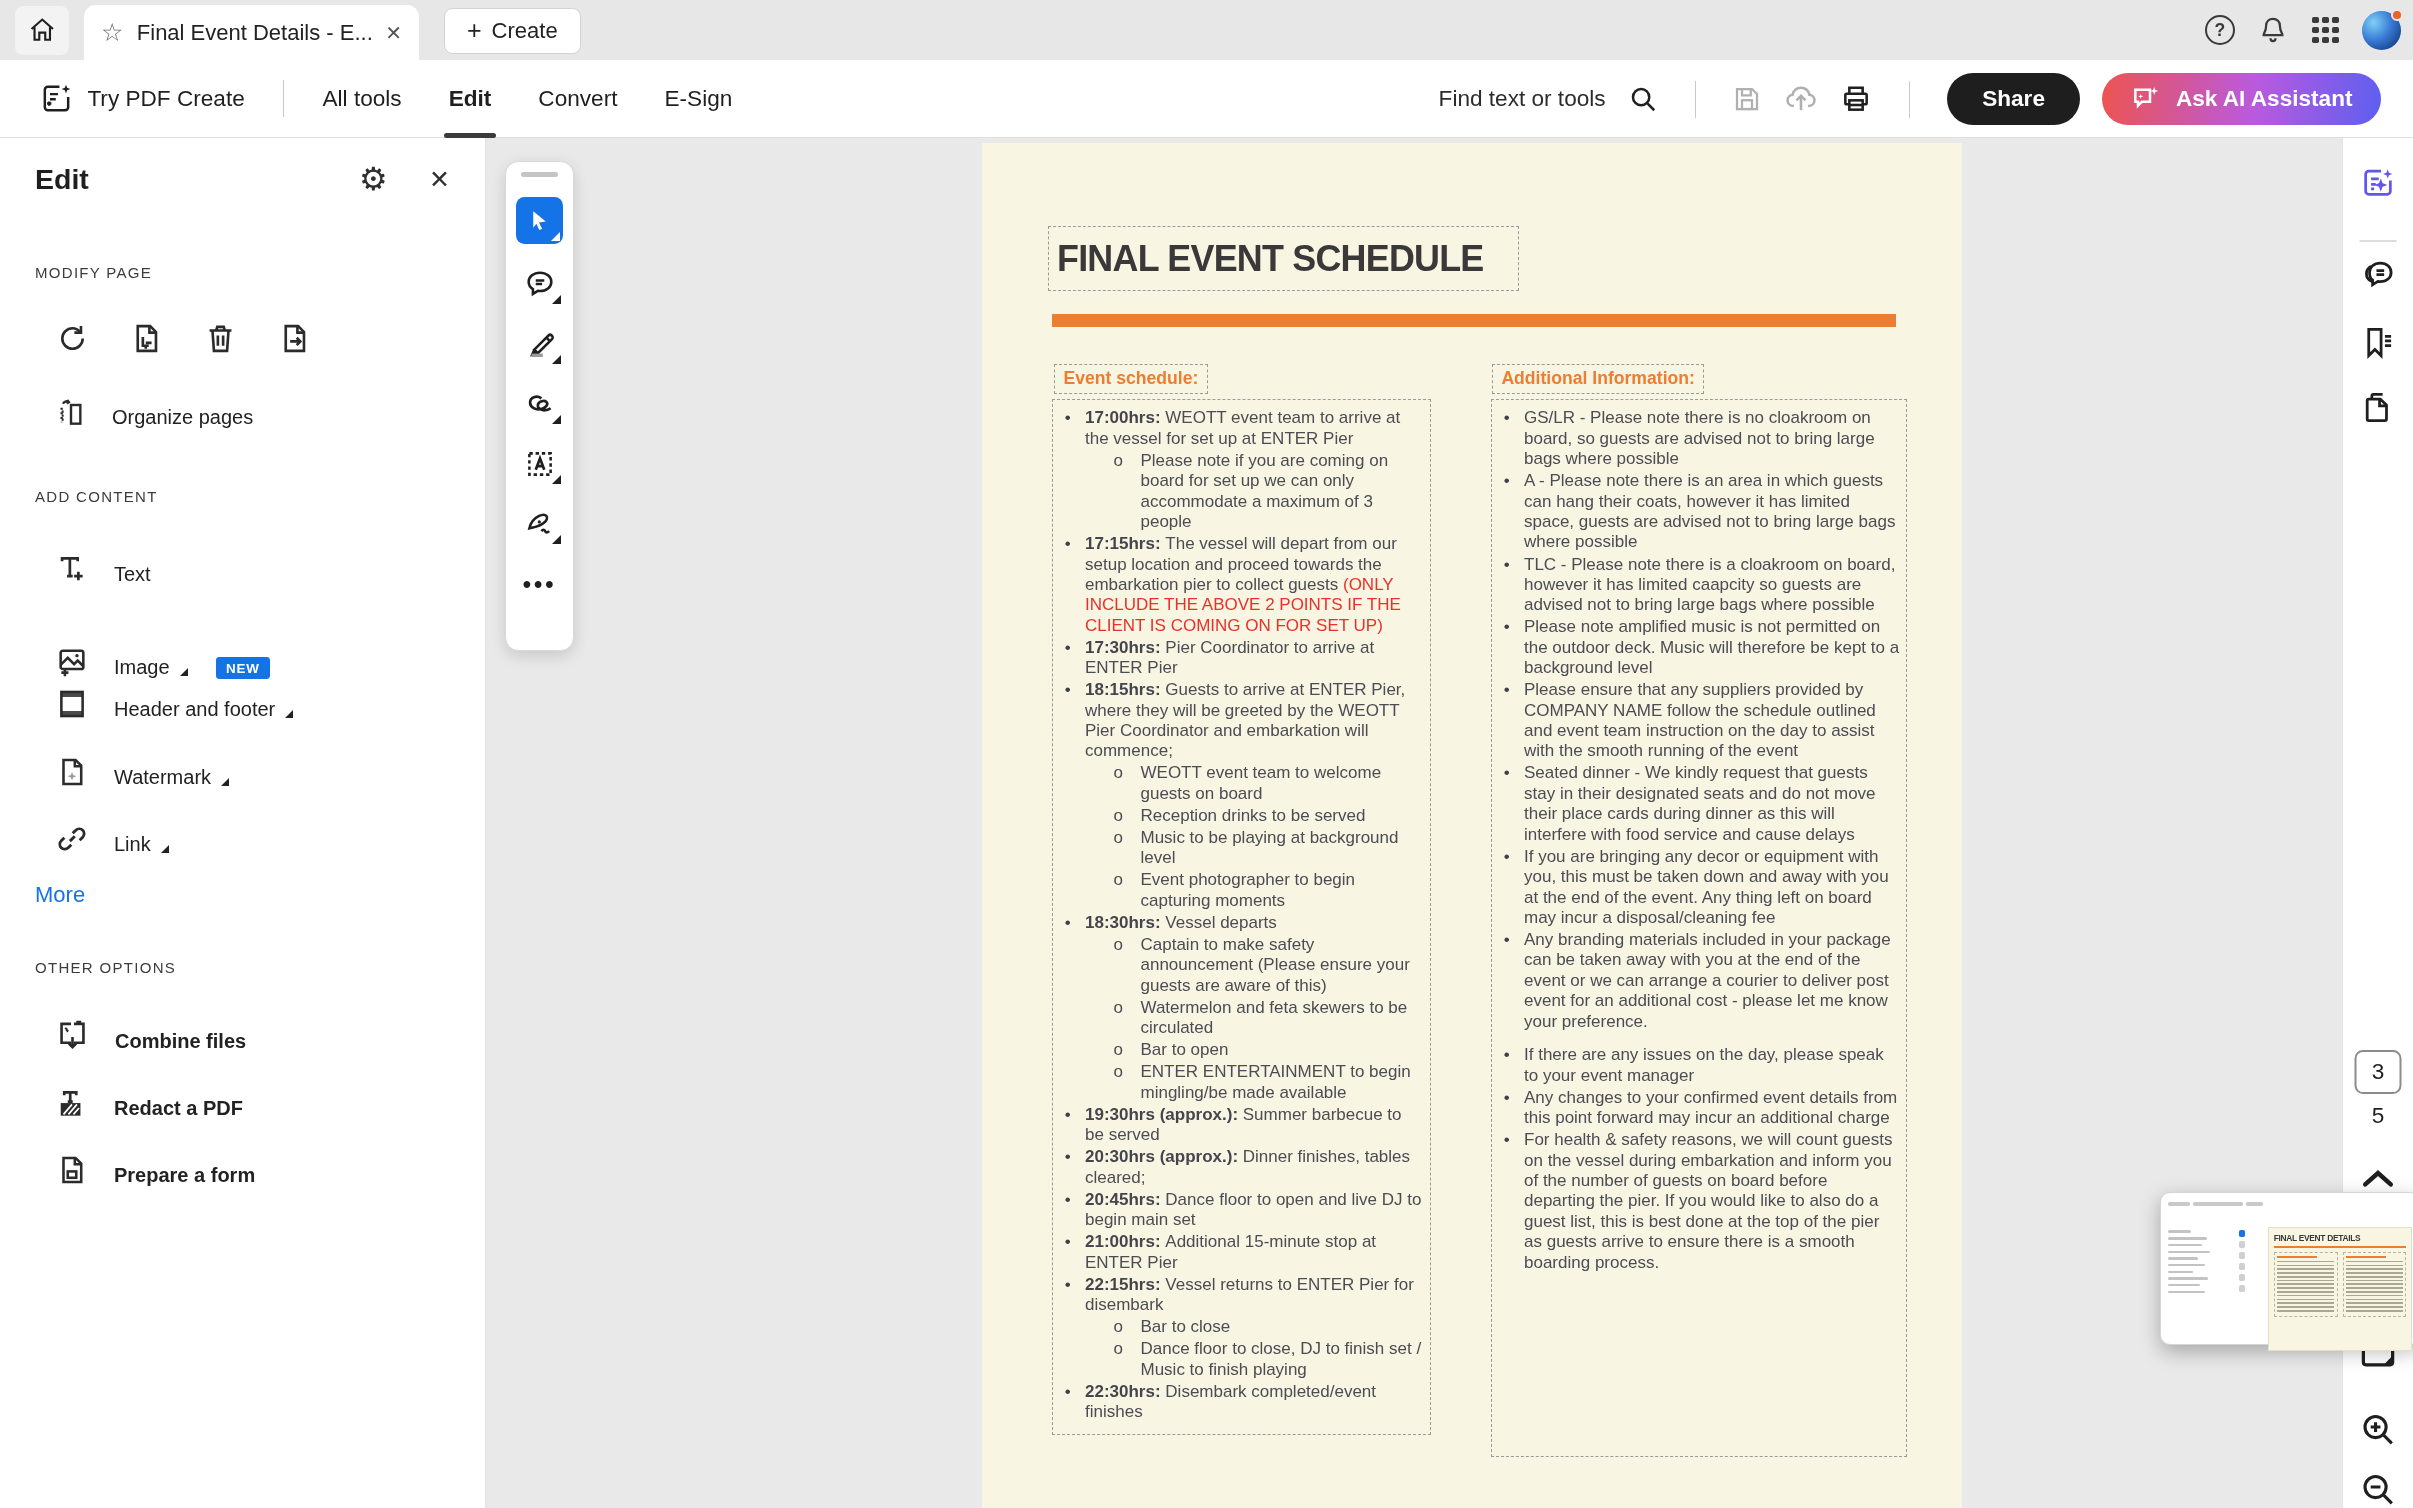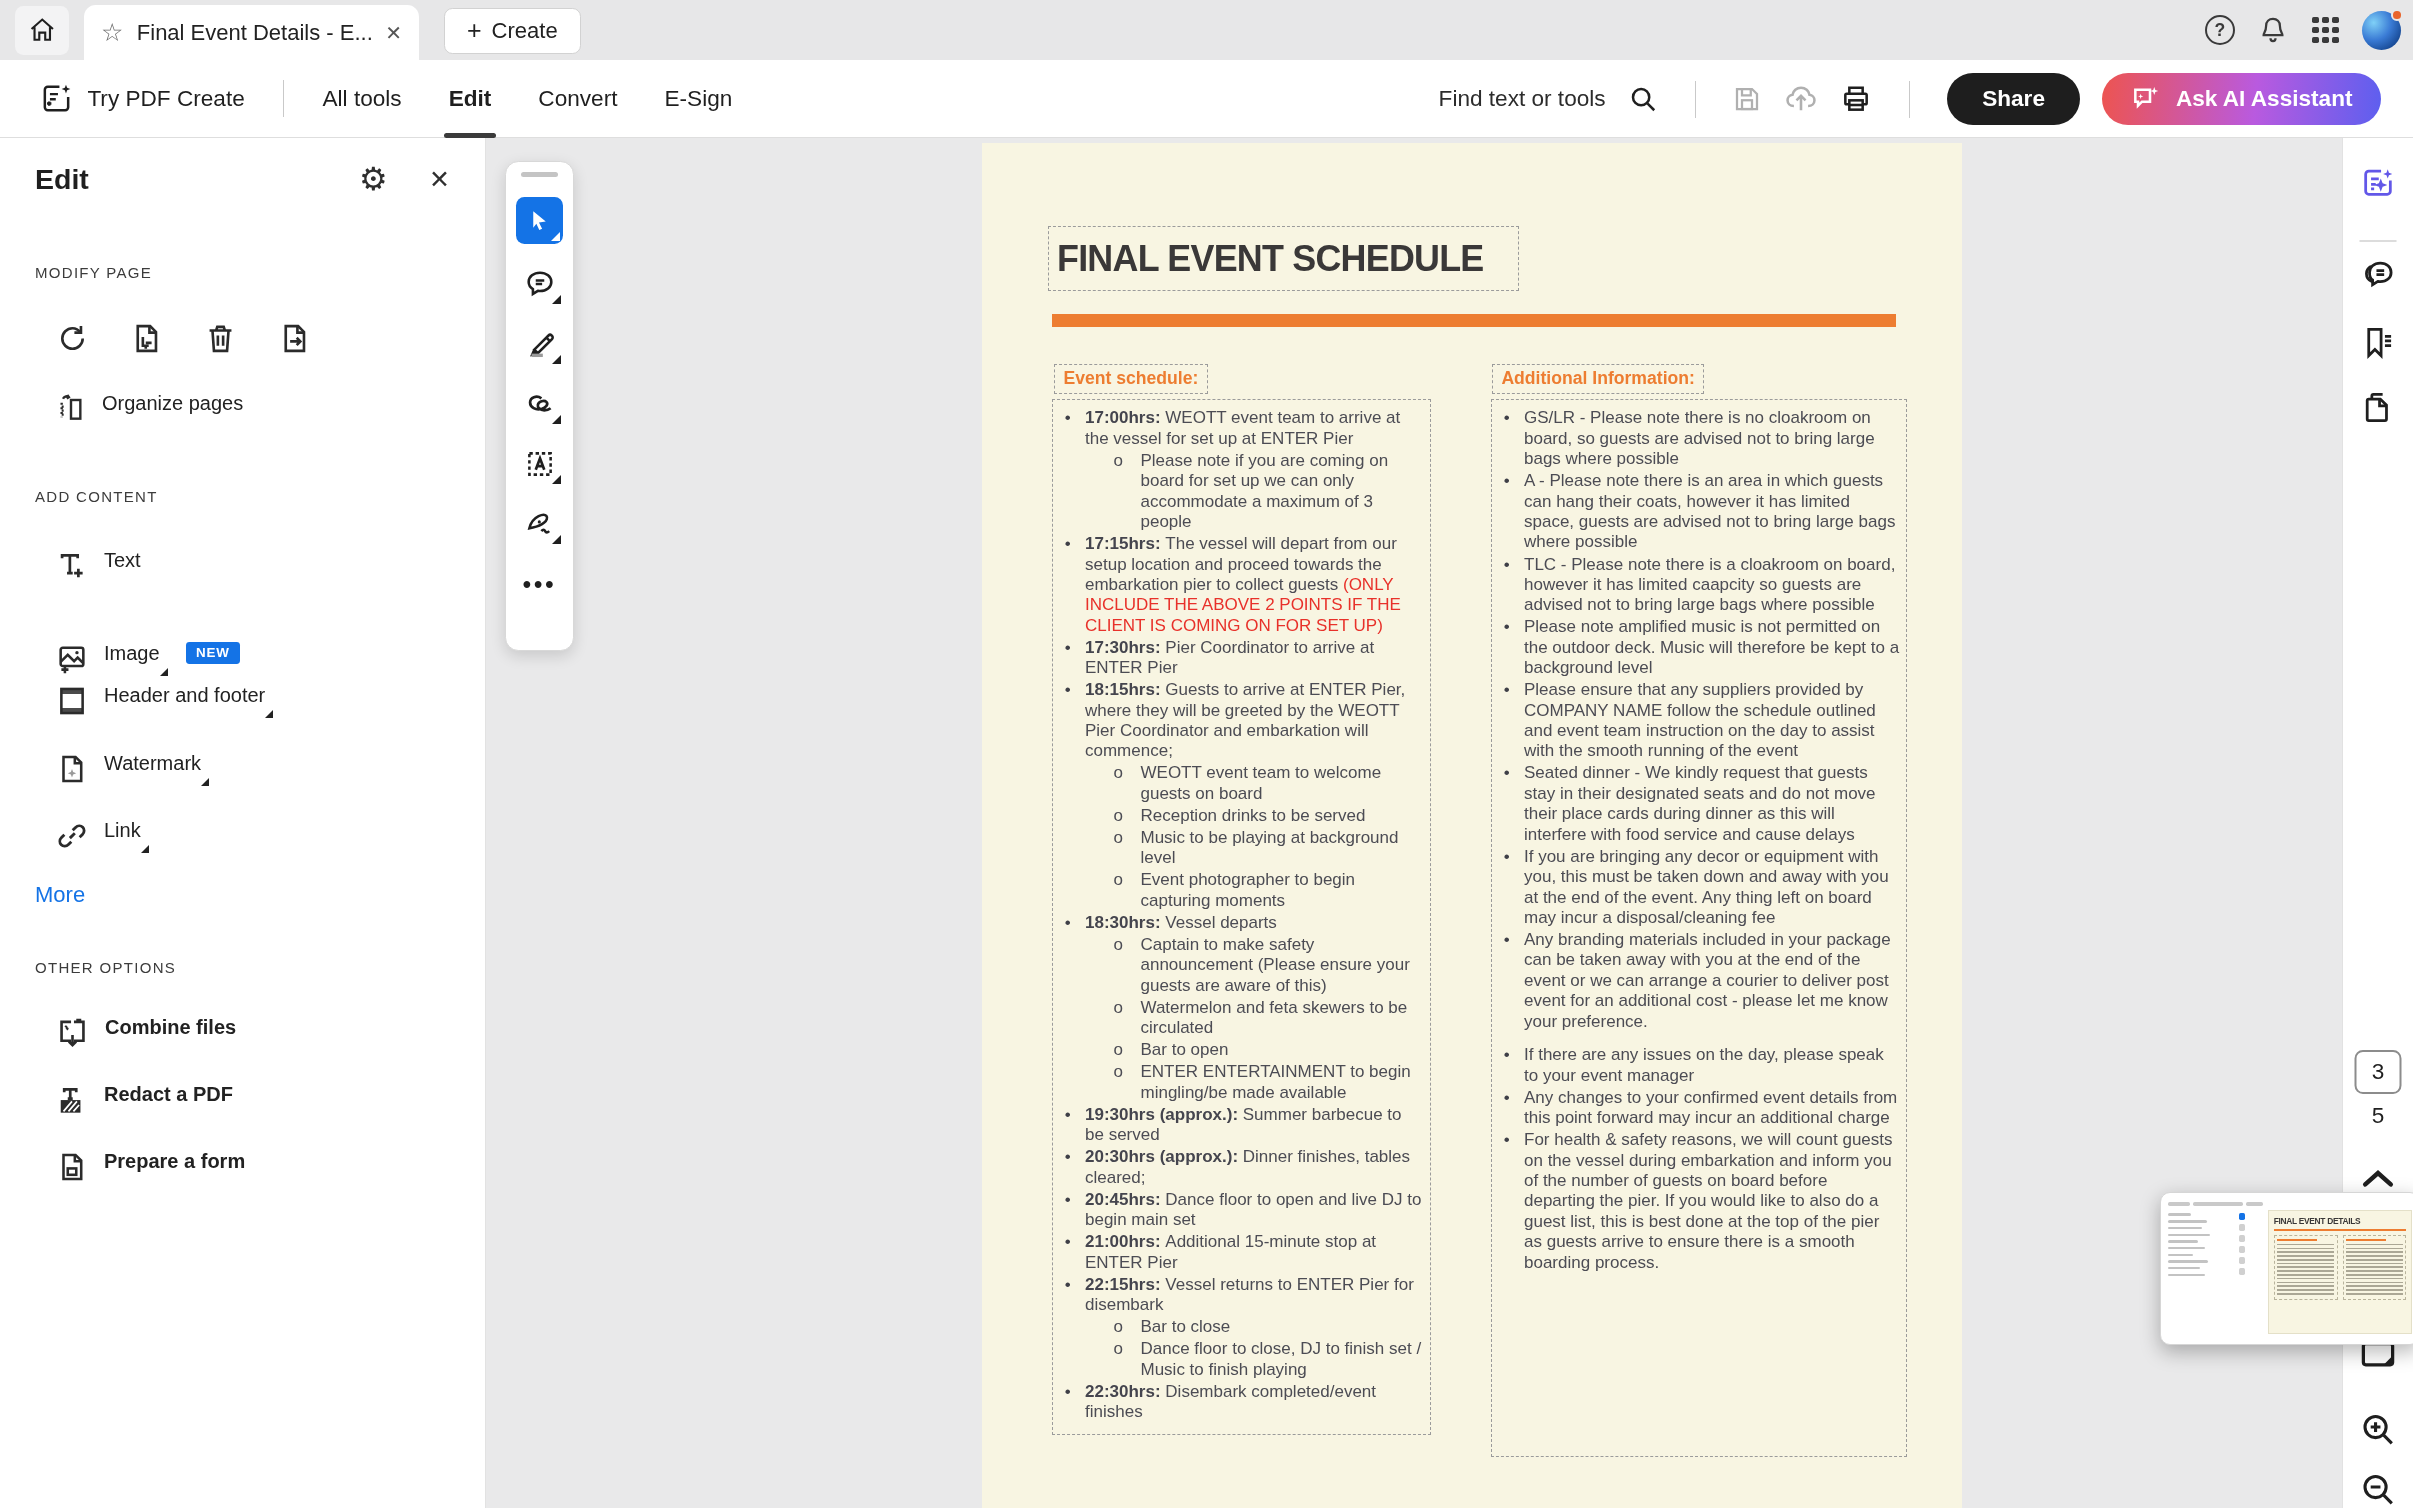--- a/index.html
+++ b/index.html
@@ -42,21 +42,21 @@
   
   .app-body { display:flex; height:1370px; }
 
   
   .edit-panel { position:relative; width:486px; background:#fff; border-right:0.8px solid #E2E2E2; flex:none; }
   .ep-title { position:absolute; left:35px; top:25px; font-size:28.5px; font-weight:700; color:#1f1f1f; }
   .ep-gear { position:absolute; left:359px; top:22px; font-size:32px; color:#2f2f2f; }
   .ep-close { position:absolute; left:429px; top:27px; font-size:25px; color:#2f2f2f; }
   .ep-section { position:absolute; left:35px; font-size:15px; letter-spacing:1.3px; color:#3c3c3c; }
   .ep-iconrow { position:absolute; left:55px; top:183px; display:flex; gap:39px; }
-  .ep-row { position:absolute; left:55px; height:37px; display:flex; align-items:flex-start; gap:15px; font-size:20px; color:#222; }
+  .ep-row { position:absolute; left:55px; height:37px; display:flex; align-items:flex-end; gap:25px; font-size:20px; color:#222; }
   .ep-row .lbl { white-space:nowrap; }
   .ep-row.bold { font-weight:700; }
   .caret-dd { width:0; height:0; border-left:8.4px solid transparent; border-bottom:8.4px solid #222; align-self:flex-end; margin:0 0 3.4px -15px; }
   .new-badge { background:var(--badge-blue); color:#fff; font-size:13.4px; font-weight:700; letter-spacing:0.8px; padding:3.4px 10px; border-radius:3.4px; margin-left:3.4px; }
   .more-link { position:absolute; left:35px; font-size:22px; color:var(--link-blue); }
 
   
   .canvas { position:relative; flex:1; background:#E9E9EA; overflow:hidden; }
 
   
@@ -89,21 +89,21 @@
   .right-rail { position:relative; width:71px; background:#fff; border-left:0.8px solid #E2E2E2; flex:none; }
   .rr-icon { position:absolute; left:50%; transform:translateX(-50%); }
   .rr-div { position:absolute; left:50%; transform:translateX(-50%); width:37px; height:1.7px; background:#DCDCDC; top:102px; }
   .page-box { position:absolute; left:50%; transform:translateX(-50%); top:912px; width:47px; height:44px; border:2.1px solid #8C8C8C; border-radius:8.4px; background:#fff; display:flex; align-items:center; justify-content:center; font-size:22.6px; color:#1f1f1f; }
   .page-total { position:absolute; left:50%; transform:translateX(-50%); top:965px; font-size:22.6px; color:#1f1f1f; }
 
   
   .thumb-pop { position:absolute; left:-183px; top:1054px; width:260px; height:153px; background:#fff; border:0.8px solid #D6D6D6; border-radius:10px; box-shadow:0 6.7px 20px rgba(0,0,0,.28); padding:6.7px; z-index:5; }
   .tp-top { height:8.4px; display:flex; gap:3.4px; align-items:center; }
   .tp-top i { display:block; height:3.4px; background:#C9C9C9; border-radius:1.7px; }
-  .tp-body { display:flex; gap:19px; margin-top:2px; height:124px; }
+  .tp-body { display:flex; gap:19px; margin-top:19px; height:124px; }
   .tp-side { width:52px; display:flex; flex-direction:column; gap:4.2px; padding-top:3.4px; }
   .tp-side i { display:block; height:2.5px; background:#C3C3C3; border-radius:1.7px; }
   .tp-pal { width:10px; display:flex; flex-direction:column; gap:4.2px; padding-top:3.4px; }
   .tp-pal i { display:block; width:6.7px; height:6.7px; border-radius:1.7px; background:#D0D0D0; }
   .tp-pal i:first-child { background:#1473E6; }
   .tp-page { flex:1; background:#F8F5E2; border:0.8px solid #E4E0C8; padding:5px 5px 0; overflow:hidden; }
   .tp-title { font-size:8.4px; font-weight:700; color:#3A3838; white-space:nowrap; letter-spacing:-0.3px; }
   .tp-rule { height:2.5px; background:var(--accent-orange); margin:2.5px 0 4.2px; }
   .tp-cols { display:flex; gap:5px; }
   .tp-col { flex:1; border:0.8px dashed #B9B49C; padding:2.5px; }

